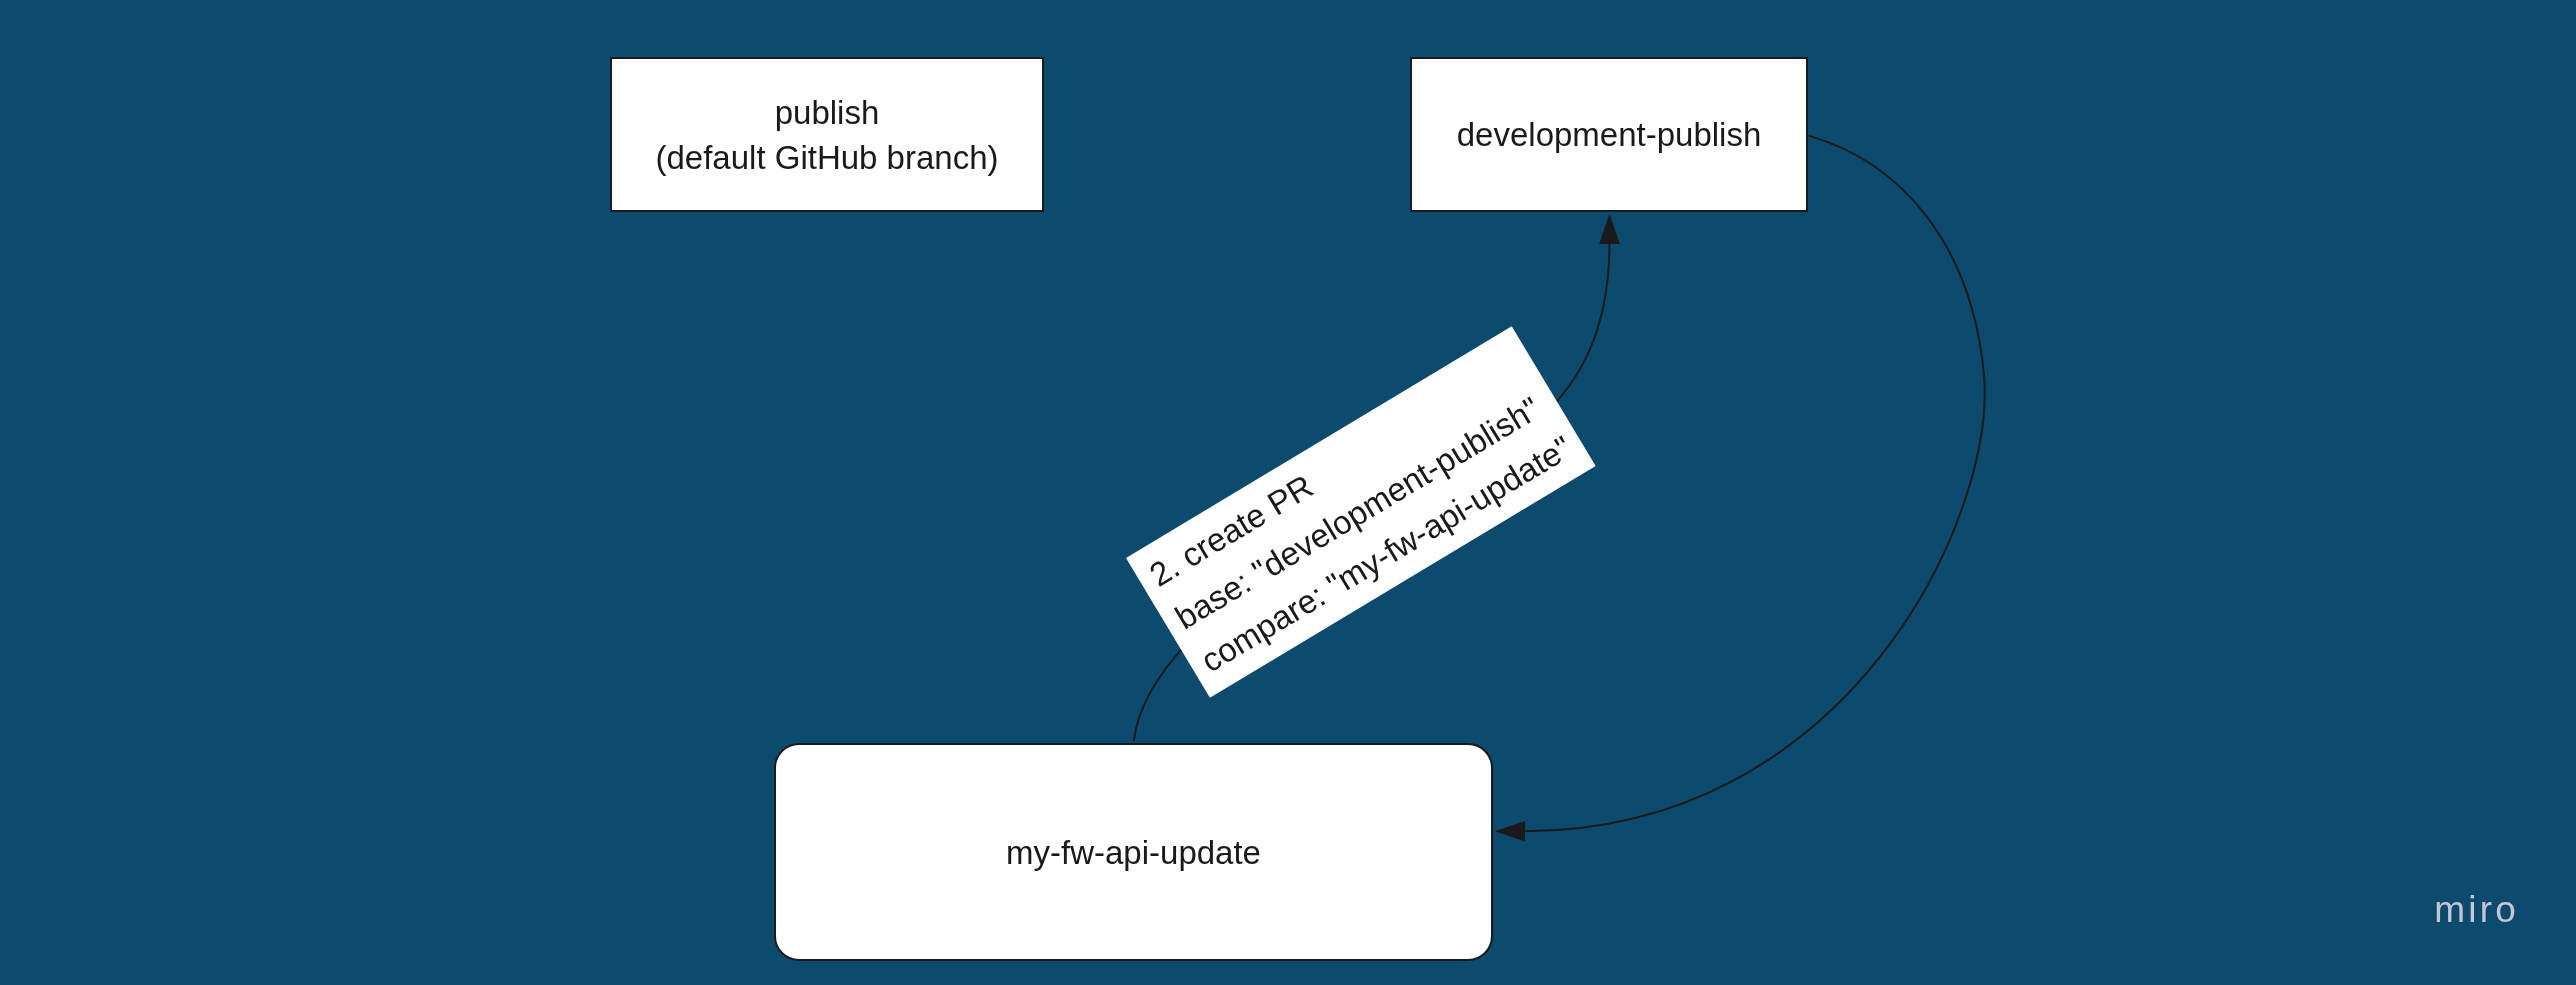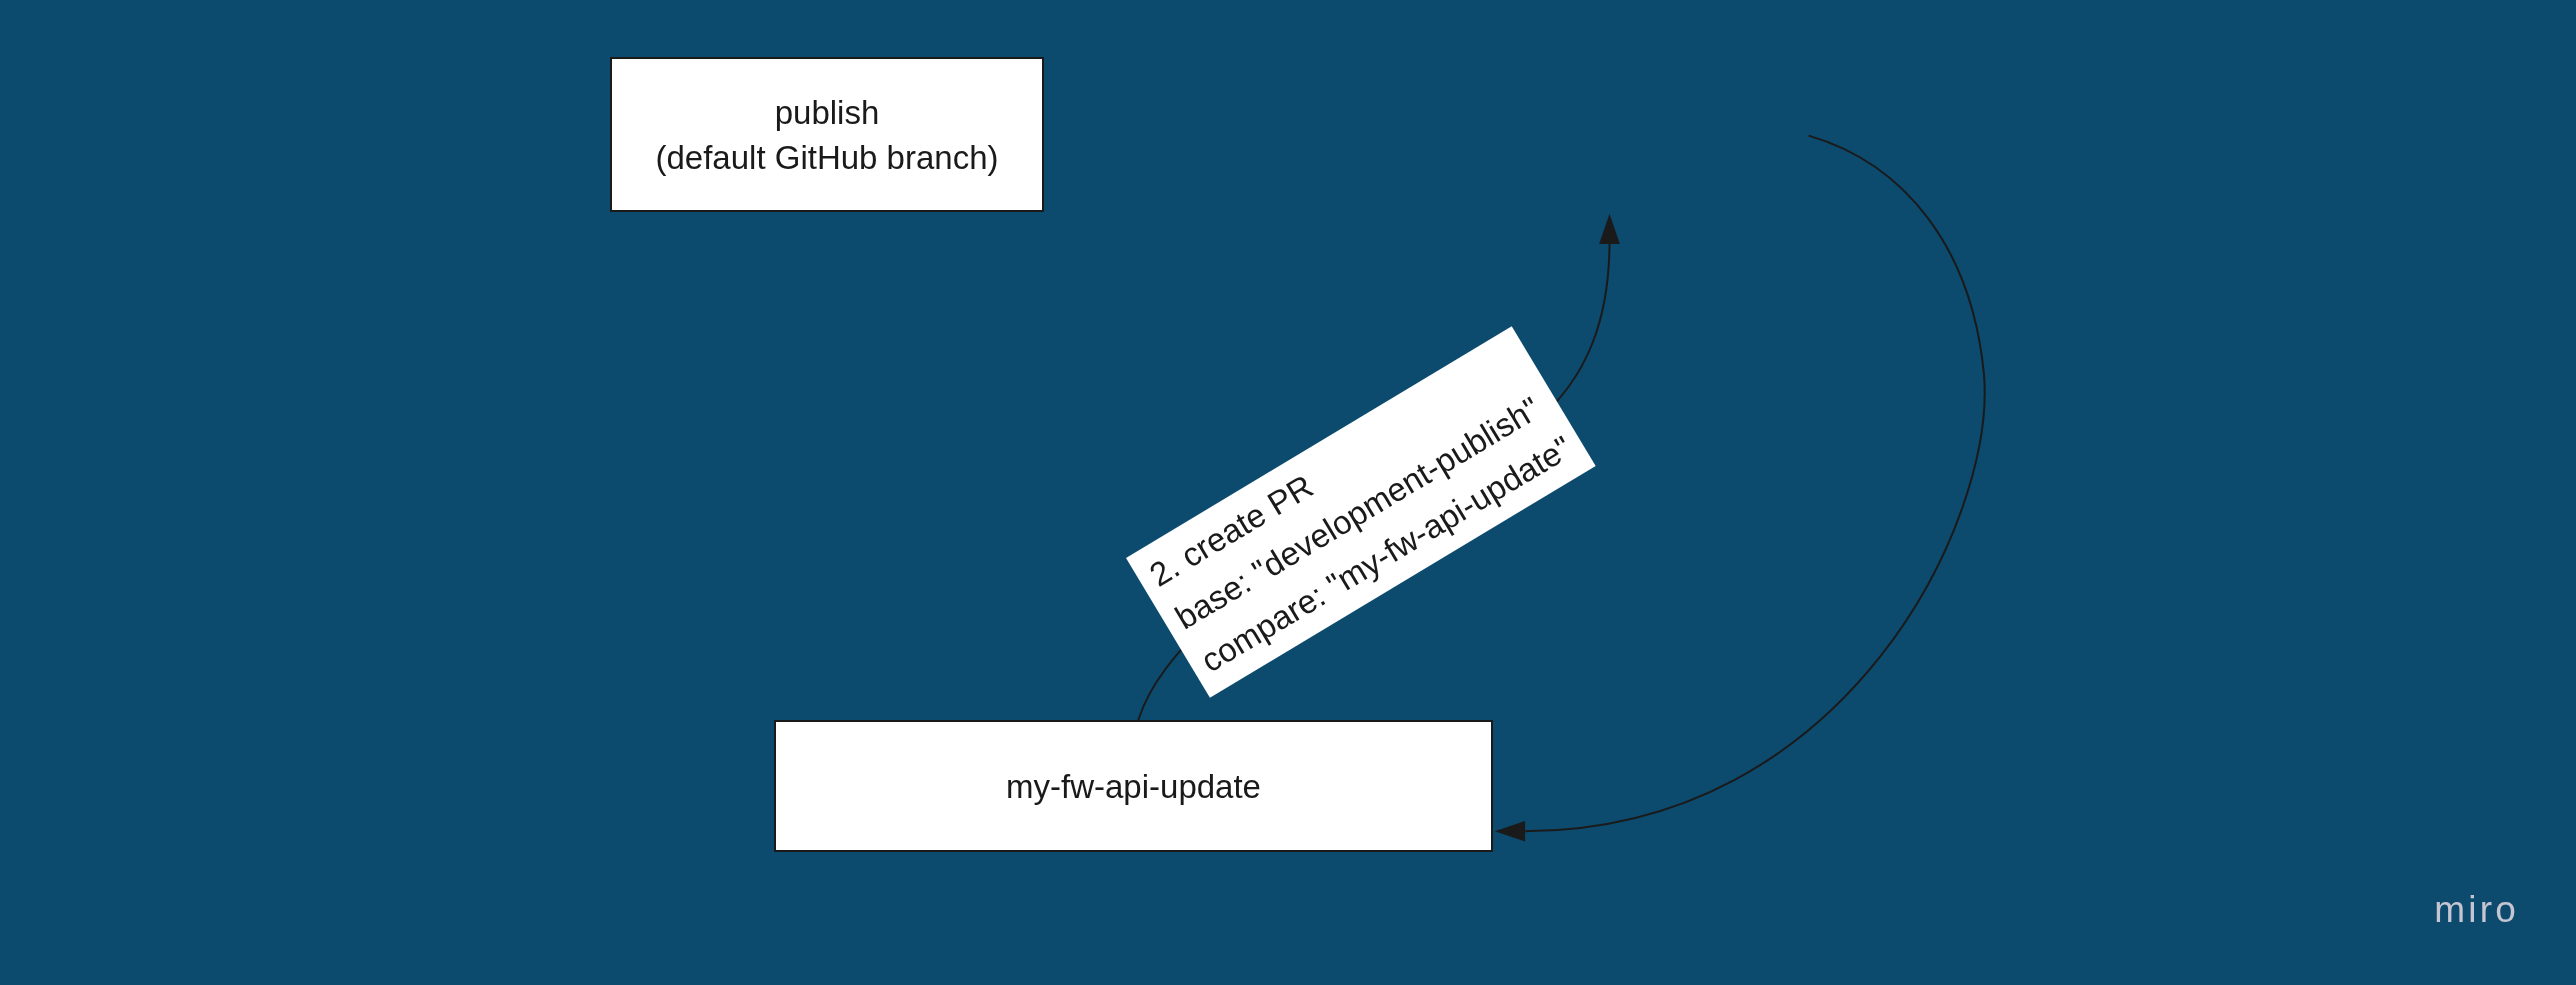--- a/index.html
+++ b/index.html
@@ -37,21 +37,21 @@
     display: flex;
     align-items: center;
     justify-content: center;
     text-align: center;
     color: #1a1a1a;
     font-size: 33px;
     line-height: 45px;
   }
   .node-publish        { left: 610px;  top: 57px;  width: 434px; height: 155px; }
   .node-dev-publish    { left: 1410px; top: 57px;  width: 398px; height: 155px; }
-  .node-my-fw          { left: 774px;  top: 720px; width: 719px; height: 132px; }
+  .node-my-fw          { left: 774px;  top: 743px; width: 719px; height: 218px; border-radius: 25px; }
   .conn-label {
     position: absolute;
     background: #ffffff;
     color: #1a1a1a;
     font-size: 33px;
     white-space: nowrap;
   }
   .conn-label-create-branch {
     left: 1945px;
     top: 576px;
@@ -91,20 +91,23 @@
     <polygon class="arrowhead" points="2020,268 2007,306 2033,306"></polygon>
   </svg>
 
   <div class="node node-publish">
     <div>
       <div>publish</div>
       <div>(default GitHub branch)</div>
     </div>
   </div>
 
+  <div class="node node-dev-publish">
+    <div>development-publish</div>
+  </div>
 
   <div class="node node-my-fw">
     <div>my-fw-api-update</div>
   </div>
 
 
   <div class="conn-label conn-label-create-pr">
     <div>2. create PR</div>
     <div>base: "development-publish"</div>
     <div>compare: "my-fw-api-update"</div>

